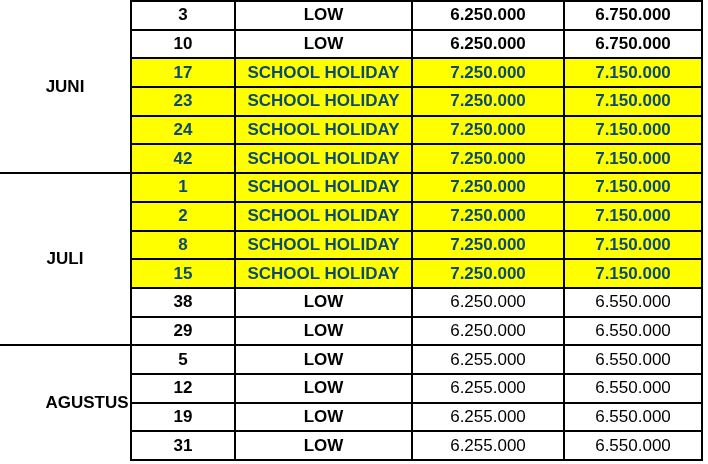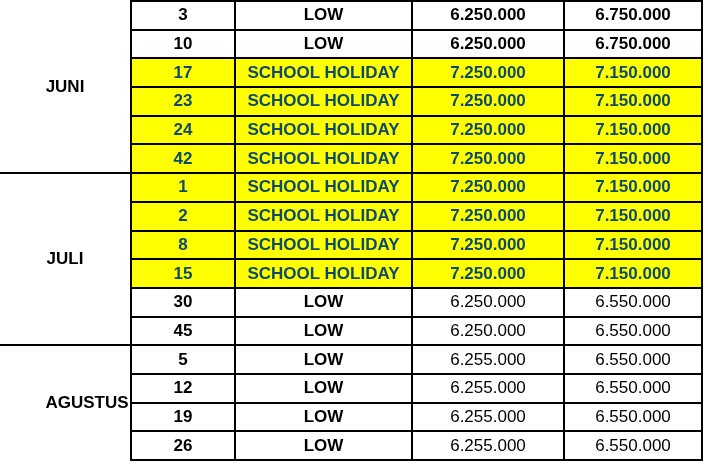--- a/index.html
+++ b/index.html
@@ -103,27 +103,27 @@
           <td class="holiday">7.250.000</td>
           <td class="holiday">7.150.000</td>
         </tr>
         <tr>
           <td class="holiday">15</td>
           <td class="holiday">SCHOOL HOLIDAY</td>
           <td class="holiday">7.250.000</td>
           <td class="holiday">7.150.000</td>
         </tr>
         <tr>
-          <td>30</td>
+          <td>38</td>
           <td>LOW</td>
           <td class="reg">6.250.000</td>
           <td class="reg">6.550.000</td>
         </tr>
         <tr>
-          <td>45</td>
+          <td>29</td>
           <td>LOW</td>
           <td class="reg">6.250.000</td>
           <td class="reg">6.550.000</td>
         </tr>
         <tr>
           <td rowspan="4" class="month last">AGUSTUS</td>
           <td>5</td>
           <td>LOW</td>
           <td class="reg">6.255.000</td>
           <td class="reg">6.550.000</td>
@@ -134,20 +134,20 @@
           <td class="reg">6.255.000</td>
           <td class="reg">6.550.000</td>
         </tr>
         <tr>
           <td>19</td>
           <td>LOW</td>
           <td class="reg">6.255.000</td>
           <td class="reg">6.550.000</td>
         </tr>
         <tr>
-          <td>26</td>
+          <td>31</td>
           <td>LOW</td>
           <td class="reg">6.255.000</td>
           <td class="reg">6.550.000</td>
         </tr>
       </tbody>
   </table>
 </div>
 
 </body></html>

